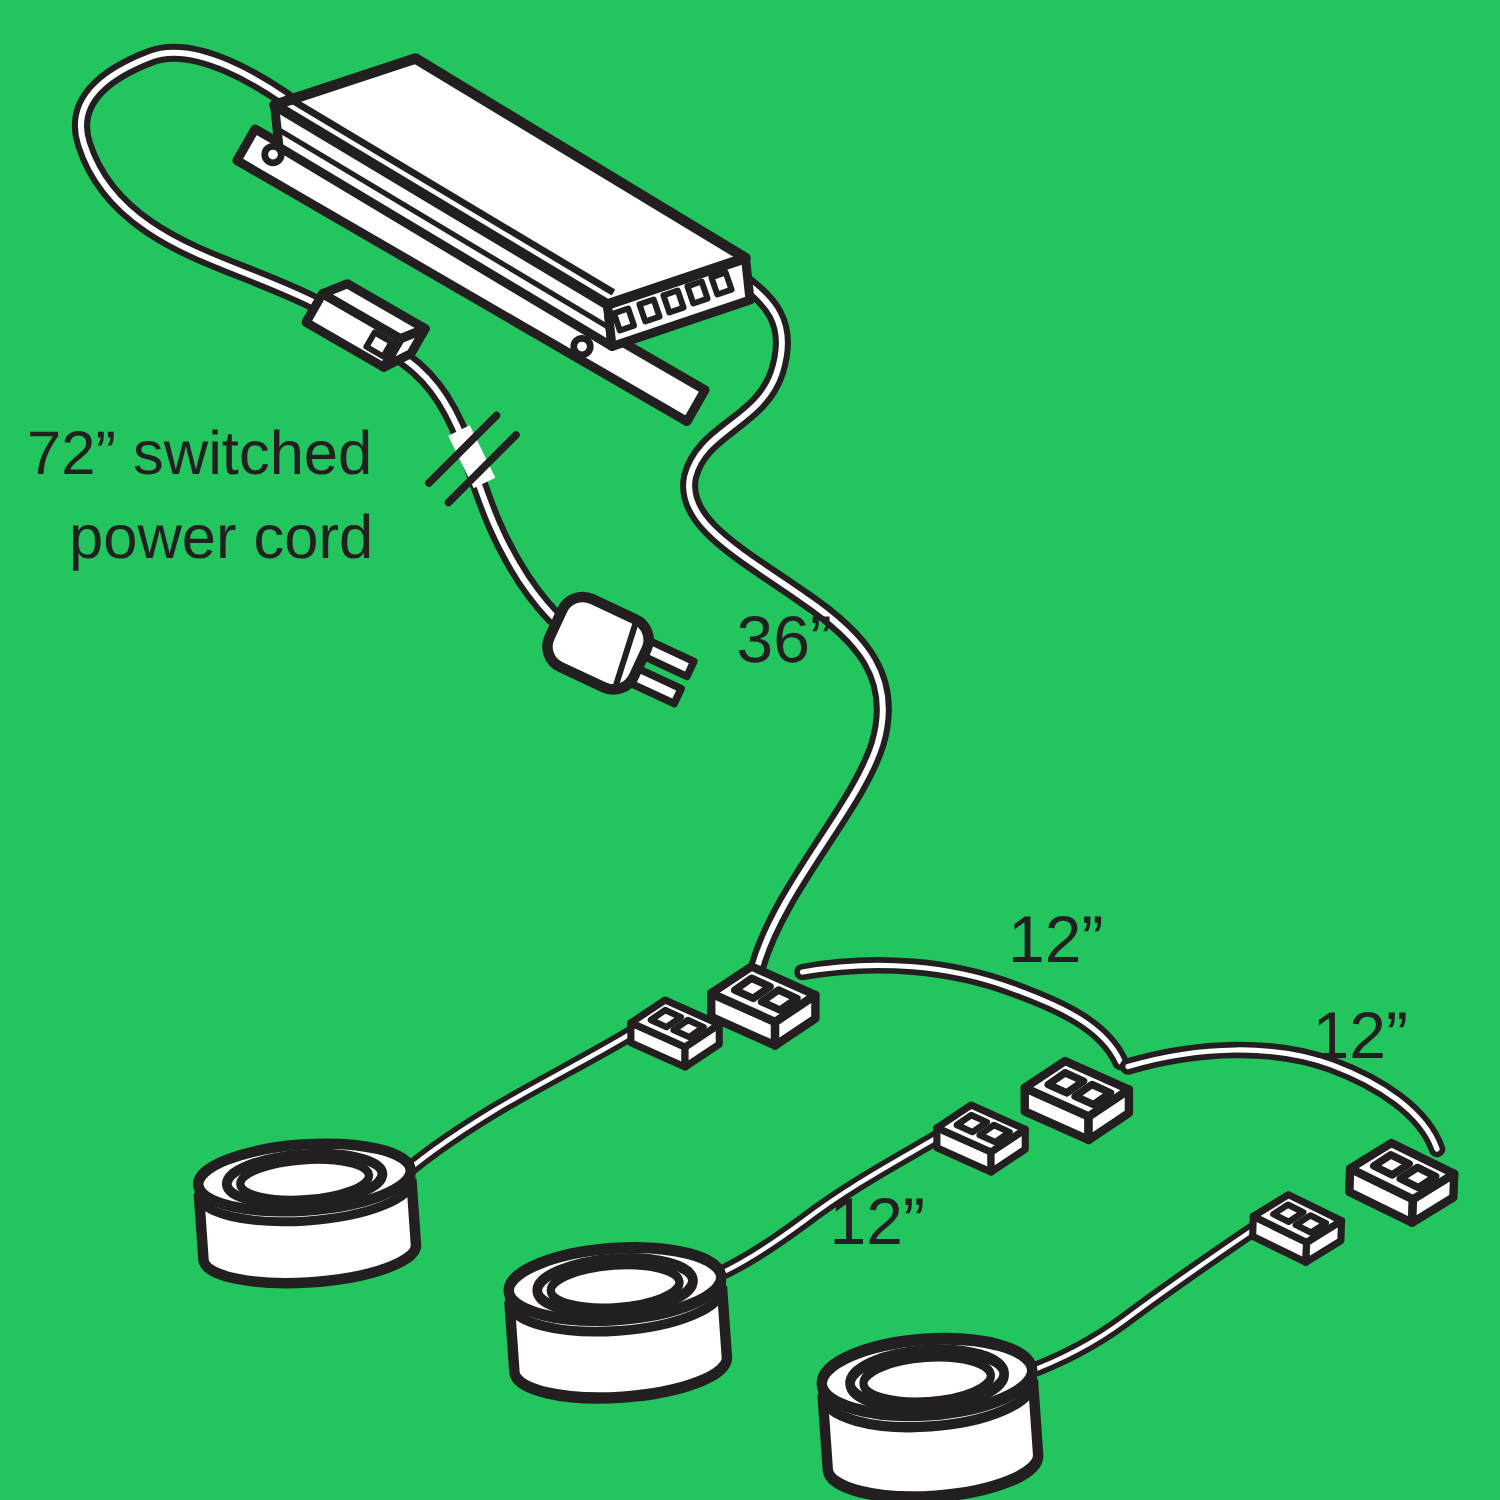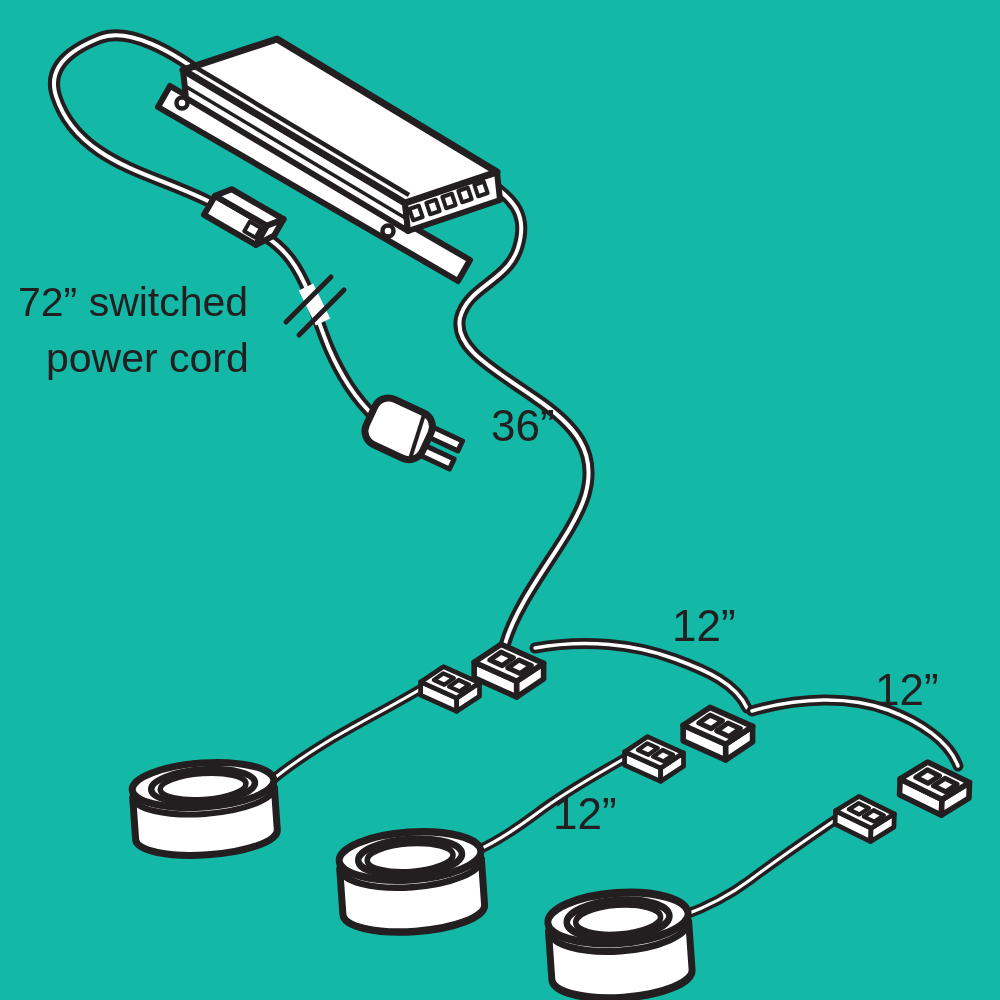--- a/index.html
+++ b/index.html
@@ -7,21 +7,21 @@
     padding: 0;
     background: #ffffff;
     width: 1000px;
     height: 1000px;
     overflow: hidden;
   }
   .stage {
     position: relative;
     width: 1000px;
     height: 1000px;
-    background: #14b8a6;
+    background: #22c55e;
   }
   svg { display: block; }
   .ink-line   { fill: none; stroke: #231f20; }
   .ink-face   { fill: #ffffff; stroke: #231f20; stroke-linejoin: round; }
   .cable-out  { fill: none; stroke: #231f20; stroke-width: 12; stroke-linecap: round; }
   .cable-in   { fill: none; stroke: #ffffff; stroke-width: 4;  stroke-linecap: round; }
   .jumper-out { fill: none; stroke: #231f20; stroke-width: 11; stroke-linecap: round; }
   .jumper-in  { fill: none; stroke: #ffffff; stroke-width: 3.5;stroke-linecap: round; }
   .cord-out   { fill: none; stroke: #231f20; stroke-width: 10; stroke-linecap: round; }
   .cord-in    { fill: none; stroke: #ffffff; stroke-width: 3;  stroke-linecap: round; }

